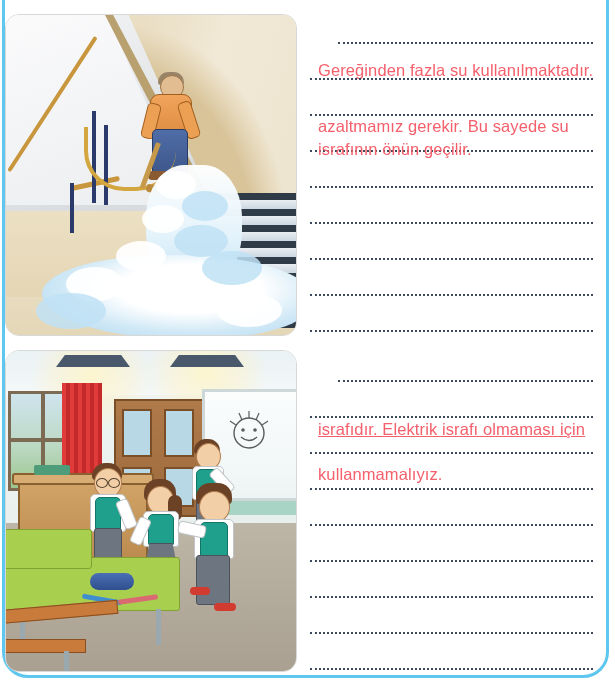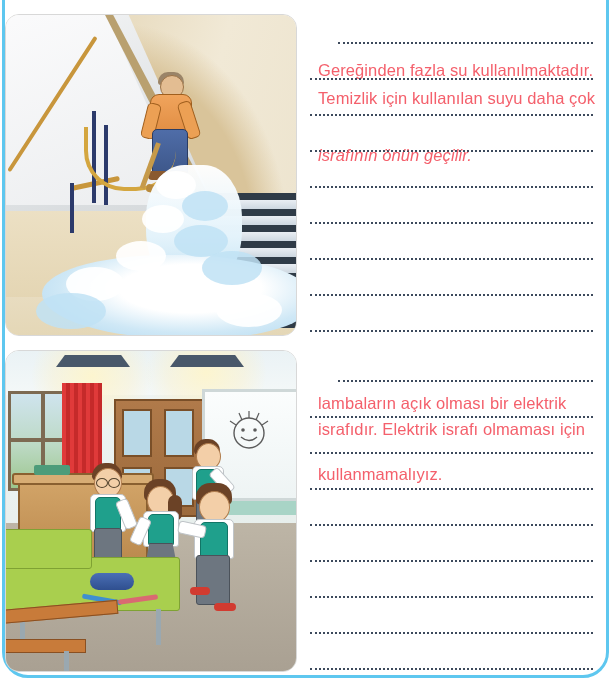--- a/index.html
+++ b/index.html
@@ -229,24 +229,24 @@
     <div class="foam" style="left:60px;top:252px;width:58px;height:34px;"></div>
     <div class="foam" style="left:142px;top:258px;width:66px;height:36px;"></div>
     <div class="foam-b" style="left:30px;top:278px;width:70px;height:36px;"></div>
     <div class="foam" style="left:210px;top:278px;width:66px;height:34px;"></div>
   </div>
 
   <div class="lines">
     <div class="ln indent" style="top:28px;"></div>
     <div class="hw" style="top:47px;">Gereğinden fazla su kullanılmaktadır.</div>
     <div class="ln" style="top:64px;"></div>
-    <div class="hw" style="top:75px;">Temizlik için kullanılan suyu daha çok</div>
     <div class="ln" style="top:100px;"></div>
+    <div class="hw" style="top:103px;">azaltmamız gerekir. Bu sayede su</div>
     <div class="ln" style="top:136px;"></div>
-    <div class="hw" style="top:132px;font-style:italic;">israfının önün geçilir.</div>
+    <div class="hw" style="top:126px;">israfının önün geçilir.</div>
     <div class="ln" style="top:172px;"></div>
     <div class="ln" style="top:208px;"></div>
     <div class="ln" style="top:244px;"></div>
     <div class="ln" style="top:280px;"></div>
     <div class="ln" style="top:316px;"></div>
   </div>
 </div>
 
 <div class="row" id="row-2">
 
@@ -349,23 +349,22 @@
     <div class="cl-pencil" style="left:76px;top:246px;width:40px;background:#3f8fd0;transform:rotate(10deg);"></div>
     <div class="cl-pencil" style="left:112px;top:246px;width:40px;background:#d96a72;transform:rotate(-8deg);"></div>
     <div class="cl-bench" style="left:-8px;top:254px;width:120px;height:14px;transform:rotate(-5deg);"></div>
     <div class="cl-table" style="left:-10px;top:178px;width:96px;height:40px;border-radius:3px;"></div>
     <div class="cl-bench" style="left:-10px;top:288px;width:90px;height:14px;"></div>
     <div class="cl-leg" style="left:58px;top:300px;height:22px;"></div>
   </div>
 
   <div class="lines">
     <div class="ln indent" style="top:30px;"></div>
-    <div class="hw" style="top:44px;">lambaların açık olması bir elektrik</div>
     <div class="ln" style="top:66px;"></div>
-    <div class="hw" style="top:70px;">israfıdır. Elektrik israfı olmaması için</div>
+    <div class="hw" style="top:70px;text-decoration:underline;">israfıdır. Elektrik israfı olmaması için</div>
     <div class="ln" style="top:102px;"></div>
     <div class="ln" style="top:138px;"></div>
     <div class="hw" style="top:115px;">kullanmamalıyız.</div>
     <div class="ln" style="top:174px;"></div>
     <div class="ln" style="top:210px;"></div>
     <div class="ln" style="top:246px;"></div>
     <div class="ln" style="top:282px;"></div>
     <div class="ln" style="top:318px;"></div>
   </div>
 </div>

